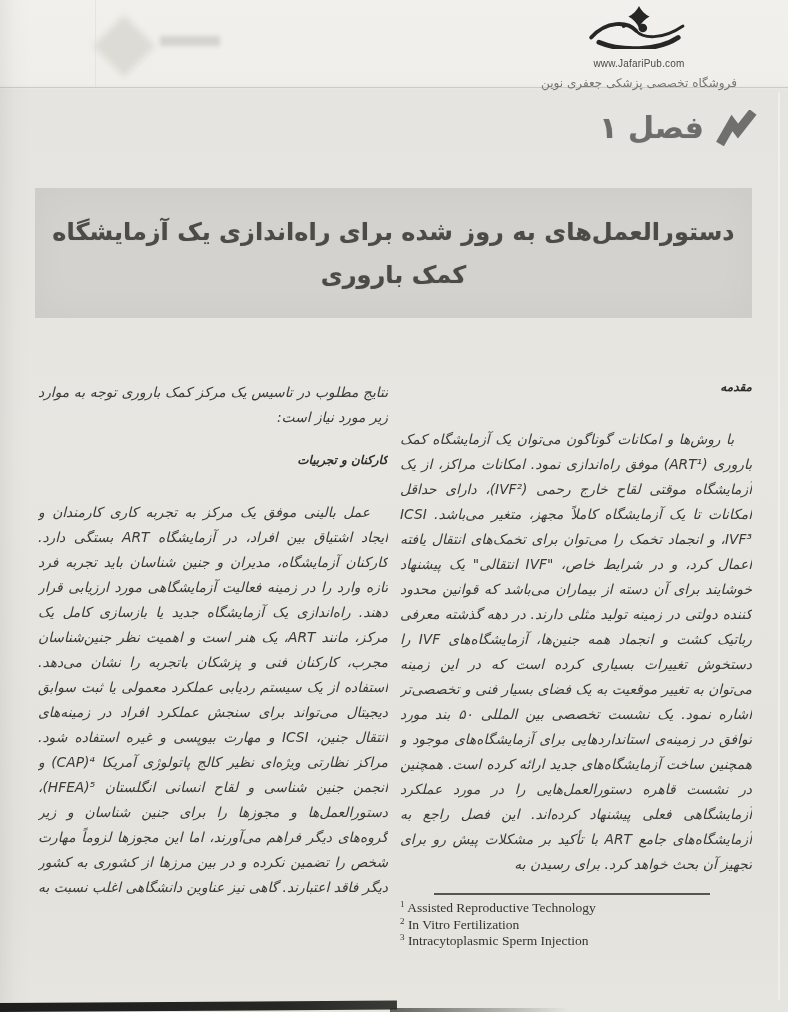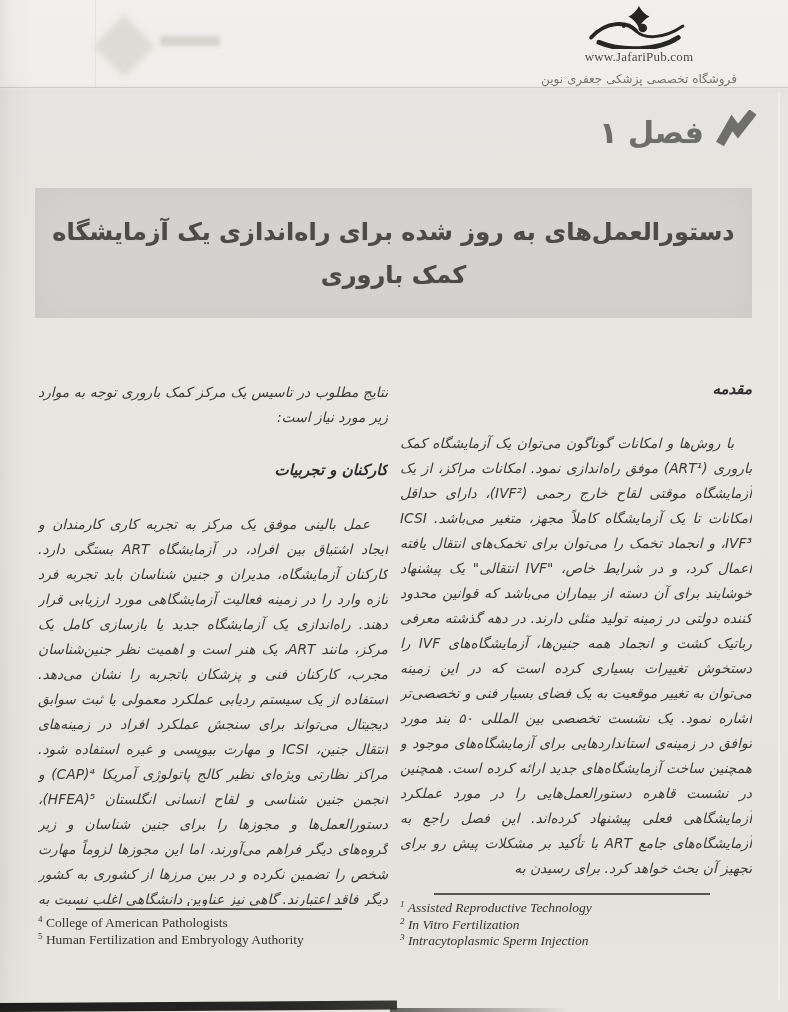--- a/index.html
+++ b/index.html
@@ -12,49 +12,49 @@
 
   
   .top-strip{position:absolute;top:0;left:0;right:0;height:87px;border-bottom:1px solid rgba(120,118,112,0.25);}
   .edge-line{position:absolute;left:95px;top:0;width:1px;height:87px;background:rgba(60,58,54,0.06);}
   .ghost-diamond{position:absolute;left:102px;top:24px;width:44px;height:44px;background:#dddbd5;
     transform:rotate(45deg);filter:blur(3px);}
   .ghost-word{position:absolute;left:160px;top:36px;width:60px;height:10px;background:rgba(180,178,170,0.45);filter:blur(2px);}
 
   .logo-block{position:absolute;top:5px;right:44px;width:210px;text-align:center;}
   .logo-block svg{display:block;margin:0 auto;}
-  .logo-url{font-family:Liberation Serif, serif;font-size:13px;color:#4b4a47;letter-spacing:0.2px;margin-top:0;}
+  .logo-url{font-family:Liberation Sans, sans-serif;font-size:10px;color:#4b4a47;letter-spacing:0.2px;margin-top:9px;}
   .store-name{direction:rtl;font-size:12px;color:#76756f;margin-top:7px;}
 
   
-  .chapter-row{position:absolute;top:110px;right:26px;display:flex;direction:rtl;align-items:flex-end;gap:12px;}
+  .chapter-row{position:absolute;top:110px;right:26px;display:flex;direction:rtl;align-items:flex-start;gap:12px;}
   .chapter-label{font-size:30px;font-weight:bold;color:#6d6d6c;text-shadow:0 0 1px rgba(109,109,108,0.4);}
 
   
   .title-box{position:absolute;left:35px;right:36px;top:188px;height:130px;background:#d3d2ce;
     display:flex;flex-direction:column;justify-content:center;align-items:center;gap:15px;direction:rtl;
     box-shadow:inset 0 0 40px rgba(0,0,0,0.035);}
   .title-line{font-size:24px;font-weight:bold;color:#4c4b48;white-space:nowrap;text-shadow:0 0 1px rgba(76,75,72,0.35);}
 
   
   .col{position:absolute;direction:rtl;font-style:italic;}
-  .col h3{margin:0 0 9px 0;font-size:15px;font-weight:bold;color:#2f2e2c;}
+  .col h3{margin:0 0 9px 0;font-size:12px;font-weight:bold;color:#2f2e2c;}
   .col p{margin:0;font-size:13.8px;line-height:25px;color:#3c3b39;text-align:justify;}
   .col p.indent{text-indent:18px;margin-top:33px;}
   .col-intro{top:380px;right:36px;width:352px;height:508px;overflow:hidden;}
   .col-staff{top:380px;left:38px;width:350px;height:526px;overflow:hidden;}
   .col-staff .lead{margin-bottom:13px;}
-  .col-staff h3{margin:31px 0 9px 0;}
+  .col-staff h3{margin:23px 0 9px 0;}
 
   
   .fn{position:absolute;direction:ltr;font-family:"Liberation Serif",serif;color:#35342e;
     font-size:13.5px;line-height:16.5px;}
   .fn-rule{height:2px;background:#56554f;margin-bottom:5px;}
   .fn sup{font-size:9px;line-height:0;}
-  .fn-intro{left:400px;top:893px;width:352px;font-style:italic;}
+  .fn-intro{left:400px;top:893px;width:352px;}
   .fn-intro .fn-rule{width:276px;margin-left:34px;}
   .fn-staff{left:38px;top:908px;width:350px;}
   .fn-staff .fn-rule{width:266px;margin-left:38px;}
 
   
   .right-page-edge{position:absolute;right:8px;top:92px;bottom:12px;width:2px;background:rgba(250,249,246,0.5);}
   .table-edge{position:absolute;left:0;bottom:0;width:397px;height:9px;
     background:linear-gradient(90deg,#1d1d1b 0%,#262624 70%,#3a3a36 100%);
     transform:rotate(-0.35deg);transform-origin:left bottom;}
   .table-edge-fade{position:absolute;left:390px;bottom:0;width:180px;height:4px;
@@ -107,22 +107,17 @@
     <p class="indent">عمل بالینی موفق یک مرکز به تجربه کاری کارمندان و ایجاد اشتیاق بین افراد، در آزمایشگاه ART بستگی دارد. کارکنان آزمایشگاه، مدیران و جنین شناسان باید تجربه فرد تازه وارد را در زمینه فعالیت آزمایشگاهی مورد ارزیابی قرار دهند. راه‌اندازی یک آزمایشگاه جدید یا بازسازی کامل یک مرکز، مانند ART، یک هنر است و اهمیت نظر جنین‌شناسان مجرب، کارکنان فنی و پزشکان باتجربه را نشان می‌دهد. استفاده از یک سیستم ردیابی عملکرد معمولی یا ثبت سوابق دیجیتال می‌تواند برای سنجش عملکرد افراد در زمینه‌های انتقال جنین، ICSI و مهارت بیوپسی و غیره استفاده شود. مراکز نظارتی ویژه‌ای نظیر کالج پاتولوژی آمریکا ⁴(CAP) و انجمن جنین شناسی و لقاح انسانی انگلستان ⁵(HFEA)، دستورالعمل‌ها و مجوزها را برای جنین شناسان و زیر گروه‌های دیگر فراهم می‌آورند، اما این مجوزها لزوماً مهارت شخص را تضمین نکرده و در بین مرزها از کشوری به کشور دیگر فاقد اعتبارند. گاهی نیز عناوین دانشگاهی اغلب نسبت به صلاحیت واقعی مهمتر جلوه می‌کند. در نهایت،</p>
   </div>
 
   <div class="fn fn-intro">
     <div class="fn-rule"></div>
     <div class="fn-line"><sup>1</sup> <span>Assisted Reproductive Technology</span></div>
     <div class="fn-line"><sup>2</sup> <span>In Vitro Fertilization</span></div>
     <div class="fn-line"><sup>3</sup> <span>Intracytoplasmic Sperm Injection</span></div>
   </div>
 
-  <div class="fn fn-staff">
-    <div class="fn-rule"></div>
-    <div class="fn-line"><sup>4</sup> <span>College of American Pathologists</span></div>
-    <div class="fn-line"><sup>5</sup> <span>Human Fertilization and Embryology Authority</span></div>
-  </div>
 
   <div class="right-page-edge"></div>
   <div class="table-edge"></div>
   <div class="table-edge-fade"></div>
 </div>
 
 </body></html>

